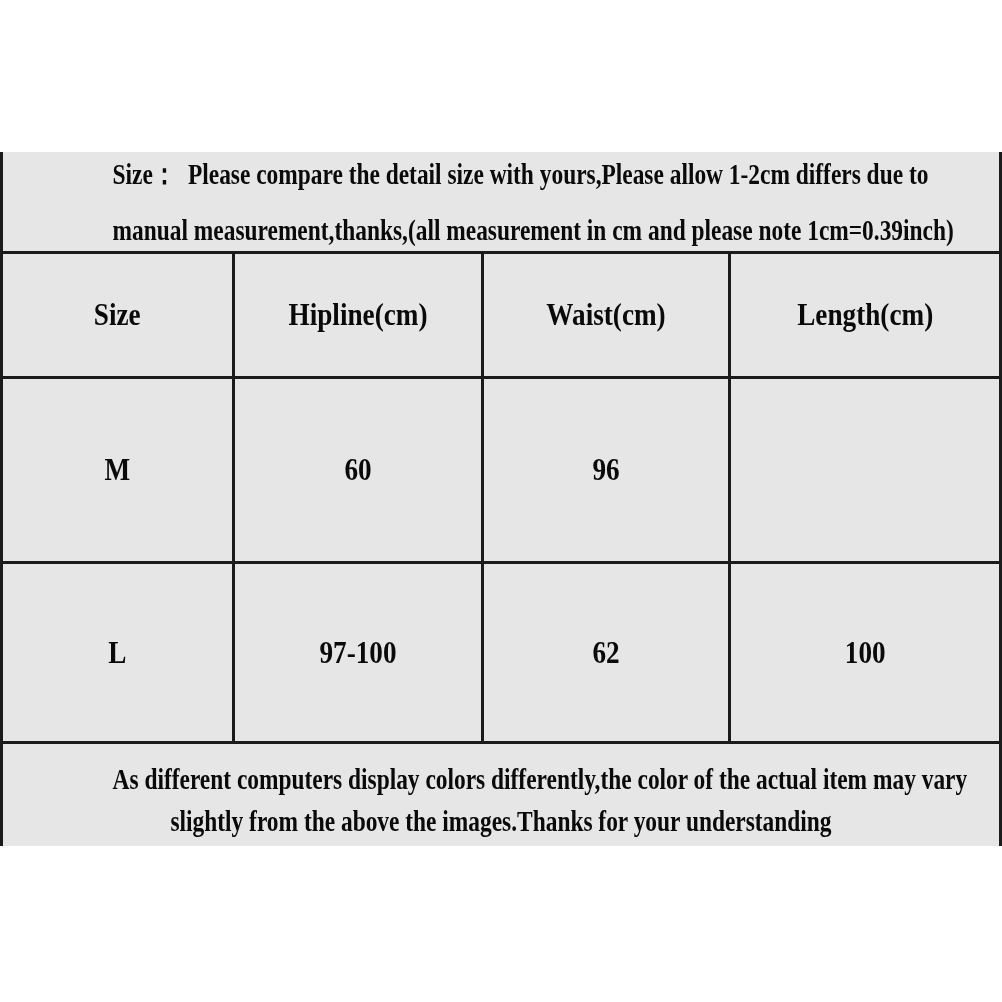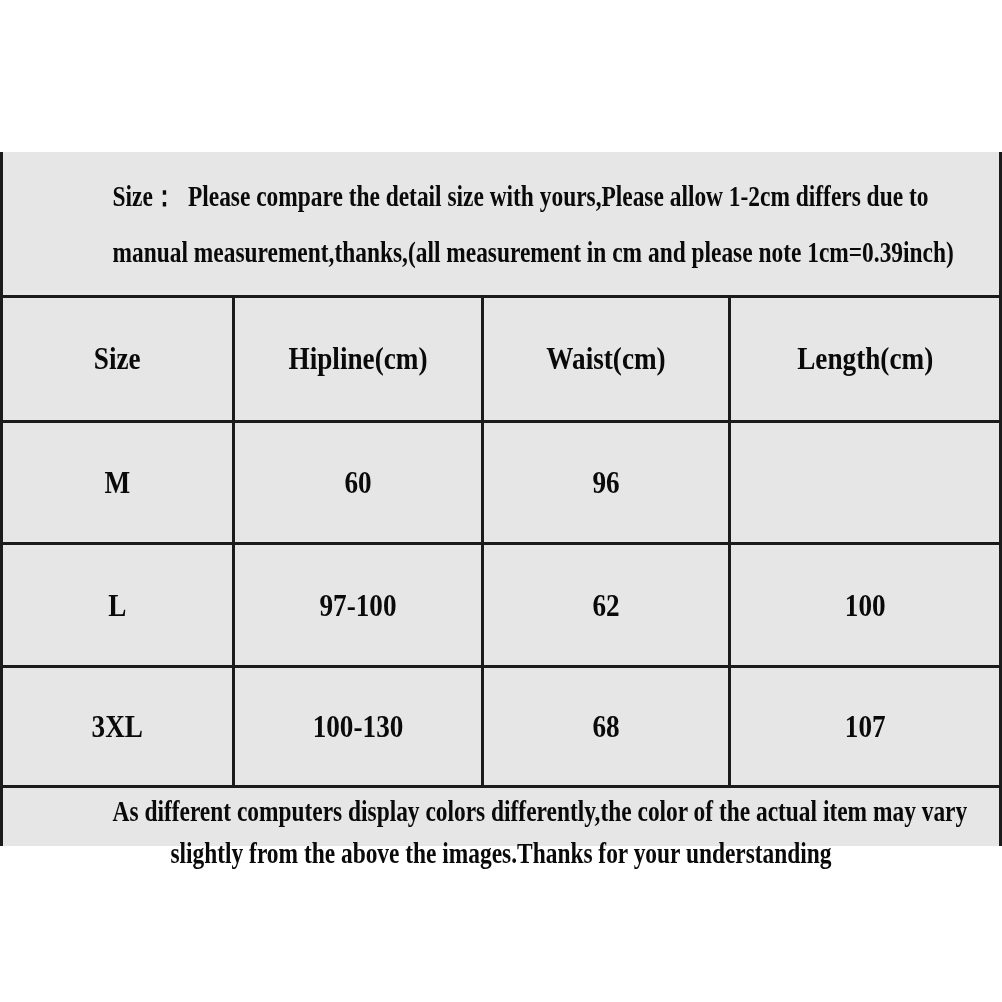--- a/index.html
+++ b/index.html
@@ -22,22 +22,22 @@
     background: #e6e6e6;
     border-left: 3px solid #1b1b1b;
     border-right: 3px solid #1b1b1b;
     box-sizing: border-box;
   }
   .notice {
     display: flex;
     flex-direction: column;
     justify-content: center;
   }
-  .notice.top { height: 143px; gap: 12px; }
-  .notice.bottom { height: 88px; }
+  .notice.top { height: 99px; gap: 12px; }
+  .notice.bottom { height: 88px; margin-top: 12px; }
   .notice-line {
     white-space: pre;
     text-align: center;
     font-size: 30px;
     line-height: 44px;
     transform: scaleX(0.78);
     transform-origin: 50% 50%;
   }
   .notice.bottom .notice-line { line-height: 42px; }
   .grid-wrap {
@@ -125,34 +125,20 @@
             <td>
                 <div class="tx">97-100</div>
               </td>
             <td>
                 <div class="tx">62</div>
               </td>
             <td>
                 <div class="tx">100</div>
               </td>
           </tr>
-          <tr>
-            <td>
-                <div class="tx">3XL</div>
-              </td>
-            <td>
-                <div class="tx">100-130</div>
-              </td>
-            <td>
-                <div class="tx">68</div>
-              </td>
-            <td>
-                <div class="tx">107</div>
-              </td>
-          </tr>
         </tbody>
       </table>
     </div>
 
     <div class="notice bottom">
       <div class="notice-line">As different computers display colors differently,the color of the actual item may vary</div>
       <div class="notice-line">slightly from the above the images.Thanks for your understanding</div>
     </div>
 
   </div>

